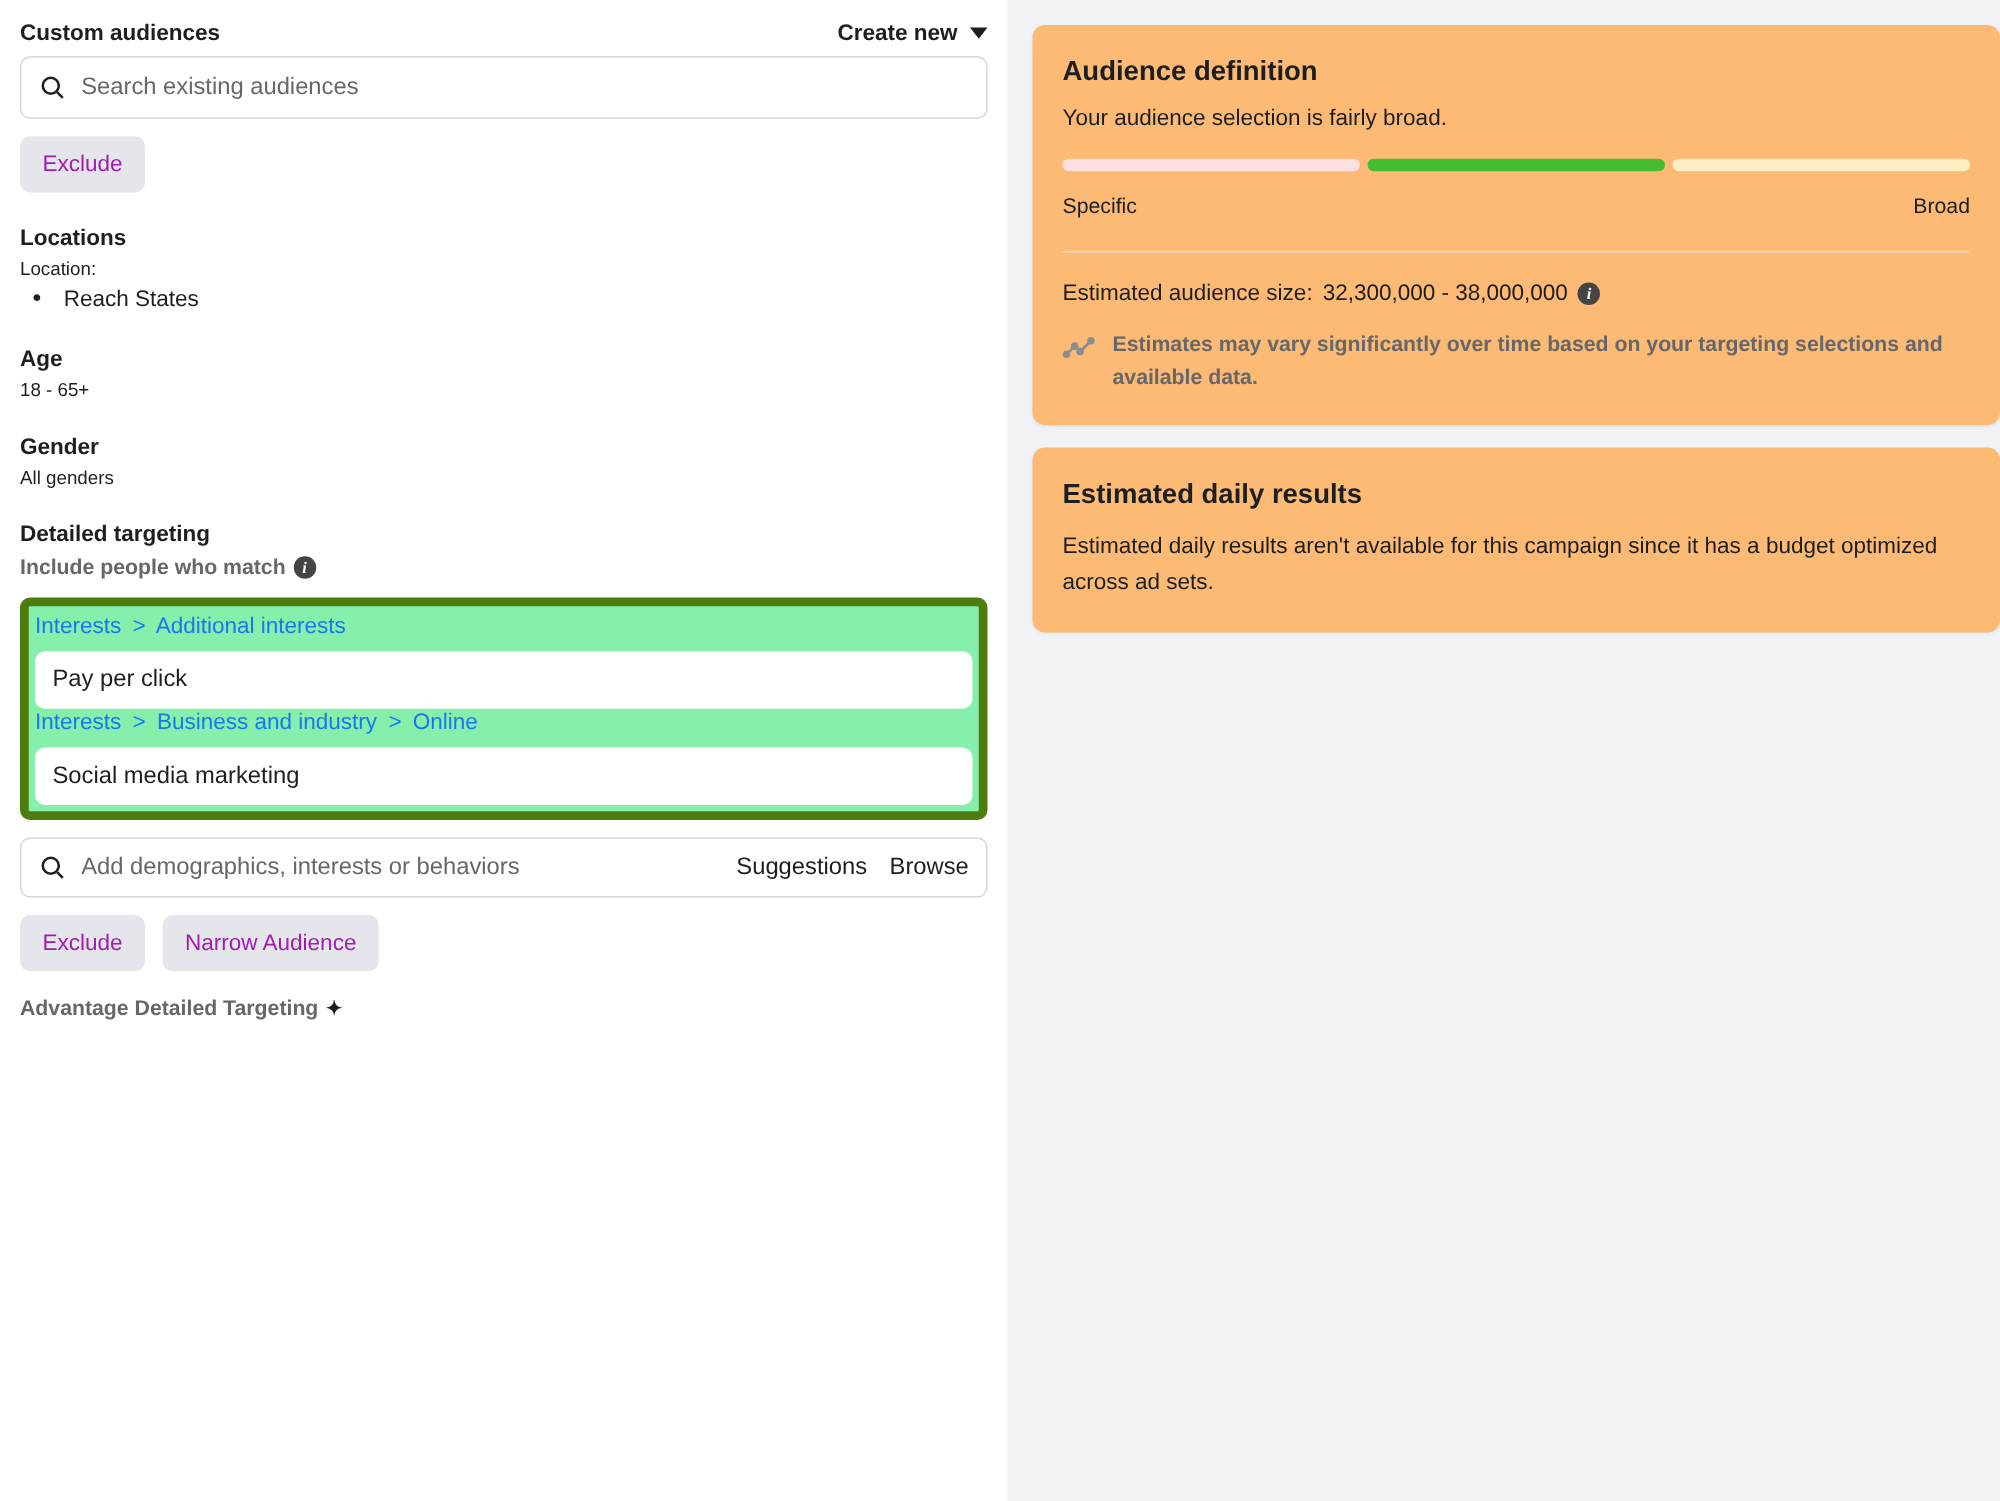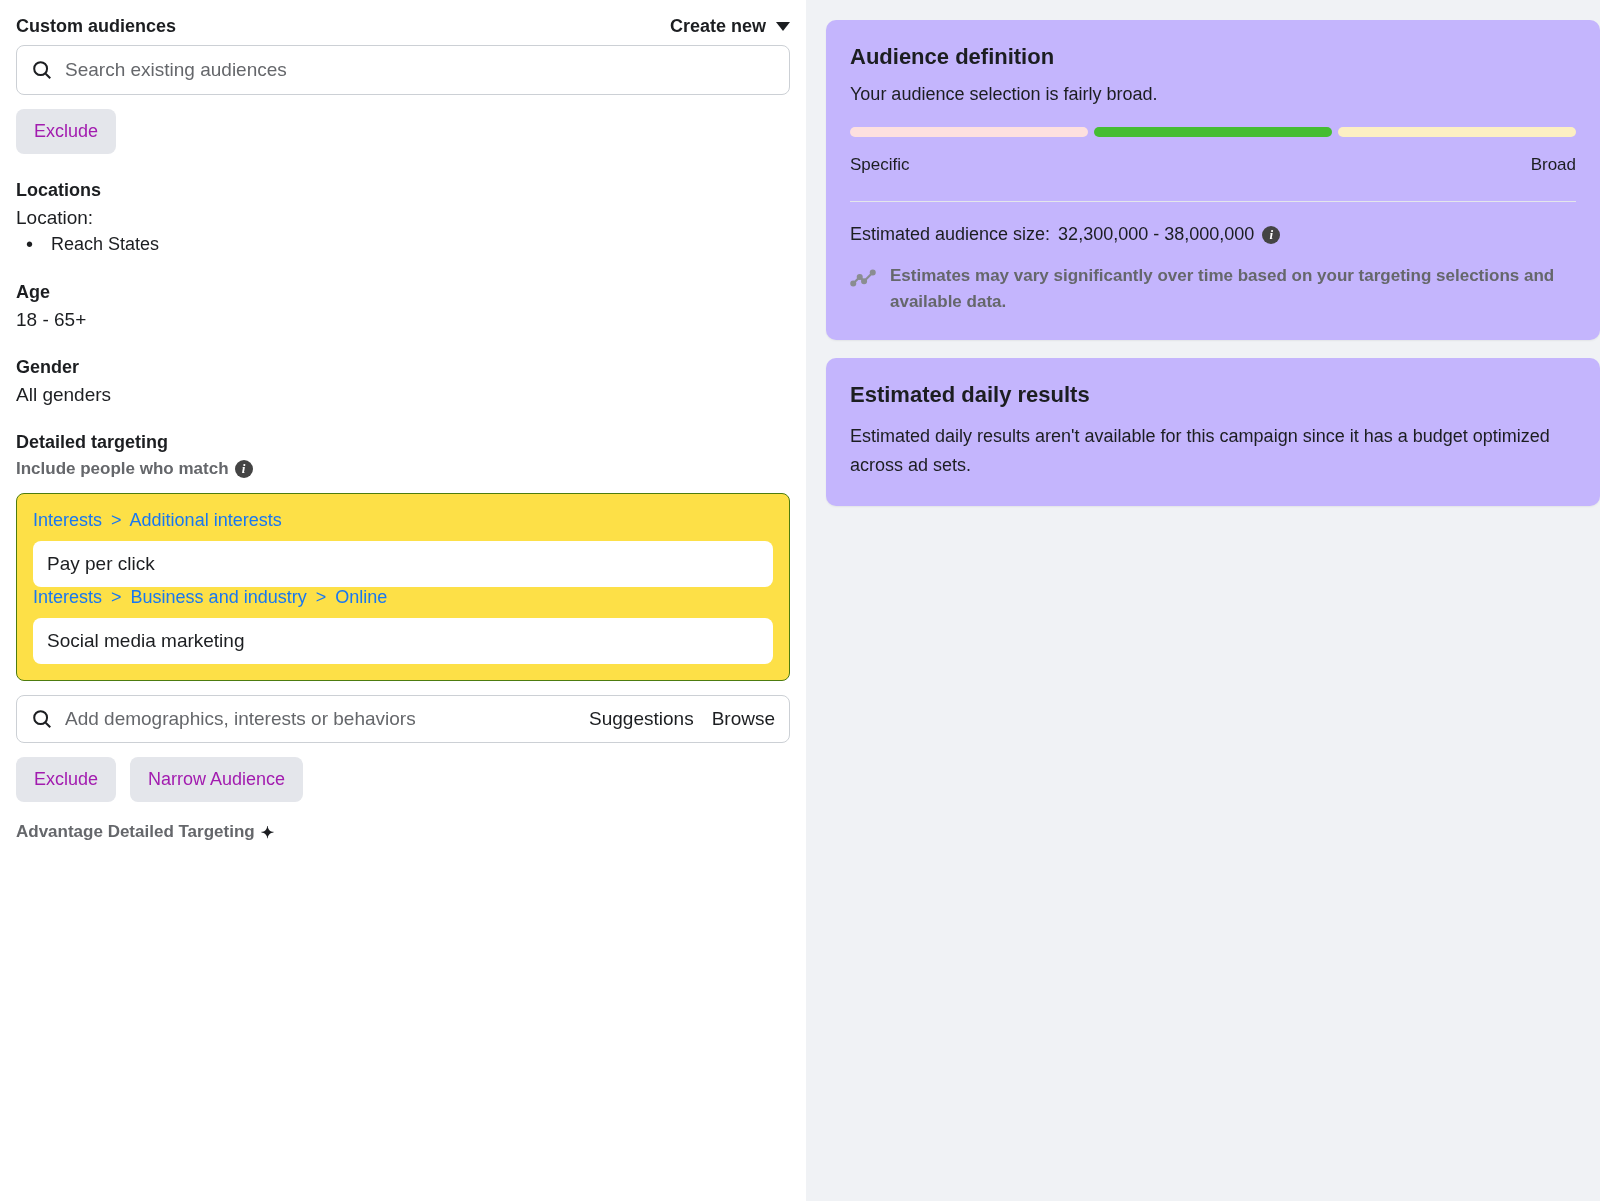--- a/index.html
+++ b/index.html
@@ -11,44 +11,44 @@
 .create-new { font-size: 18px; font-weight: 600; display: flex; align-items: center; gap: 10px; cursor: pointer; }
 .caret-down-icon { width: 0; height: 0; border-left: 7px solid transparent; border-right: 7px solid transparent; border-top: 9px solid #1c1e21; }
 .search-box { display: flex; align-items: center; border: 1px solid #ccd0d5; border-radius: 8px; height: 50px; padding: 0 14px; margin-bottom: 14px; }
 .search-icon { width: 22px; height: 22px; margin-right: 12px; flex-shrink: 0; }
 .search-input { border: none; outline: none; font-size: 19px; color: #1c1e21; flex: 1; }
 .search-input::placeholder { color: #65676b; }
 .btn { background: #e4e6eb; border: none; border-radius: 8px; padding: 12px 18px; font-size: 18px; font-weight: 400; color: #a21caf; cursor: pointer; }
 .btn-row { display: flex; gap: 14px; }
 .field-group { margin-top: 26px; }
 .field-label { font-size: 18px; font-weight: 700; margin-bottom: 6px; }
-.field-value { font-size: 19px; font-weight: 400; margin-bottom: 4px; }
+.field-value { font-size: 15px; font-weight: 400; margin-bottom: 4px; }
 .bullet-item { display: flex; align-items: center; gap: 10px; font-size: 18px; padding-left: 10px; }
 .bullet-dot::before { content: "•"; font-size: 20px; margin-right: 8px; }
 .subtle-label { font-size: 17px; font-weight: 600; color: #65676b; display: flex; align-items: center; gap: 6px; margin-top: 4px; }
 .info-icon { display: inline-flex; width: 18px; height: 18px; border-radius: 50%; background: #444; color: #fff; font-size: 13px; font-weight: 700; align-items: center; justify-content: center; font-family: Georgia, serif; font-style: italic; }
-.targeting-box { border: 1px solid #4d7c0f; border-radius: 8px; background: #fde047; margin-top: 14px; padding: 16px; }
+.targeting-box { border: 7px solid #4d7c0f; border-radius: 8px; background: #86efac; margin-top: 14px; padding: 5px; }
 .breadcrumb { font-size: 18px; margin-bottom: 10px; color: #1c1e21; }
 .breadcrumb a { color: #1877f2; text-decoration: none; }
 .breadcrumb .sep { color: #1877f2; margin: 0 4px; }
 .targeting-item { background: #fff; border-radius: 8px; padding: 12px 14px; font-size: 19px; margin-bottom: 14px; }
 .targeting-item:last-child { margin-bottom: 0; }
 .add-box { display: flex; align-items: center; border: 1px solid #ccd0d5; border-radius: 8px; height: 48px; padding: 6px 14px; margin-top: 14px; }
 .add-input { border: none; outline: none; font-size: 19px; flex: 1; }
 .add-input::placeholder { color: #65676b; }
 .add-actions { display: flex; gap: 18px; font-size: 19px; }
 .add-actions span { cursor: pointer; }
 .adv-row { margin-top: 20px; }
 .adv-label { font-size: 17px; font-weight: 600; color: #65676b; display: flex; align-items: center; gap: 6px; margin-bottom: 8px; }
 .sparkle-icon { font-size: 16px; color: #1c1e21; }
 .adv-checkbox-row { display: flex; align-items: flex-start; gap: 14px; }
 .adv-checkbox { width: 26px; height: 26px; border: 1px solid #ccd0d5; border-radius: 6px; flex-shrink: 0; margin-top: 2px; cursor: pointer; }
 .adv-text { font-size: 18px; line-height: 1.5; }
 .adv-text .link { color: #1877f2; }
-.card { background: #c4b5fd; border-radius: 10px; padding: 24px 24px 26px 24px; margin-bottom: 18px; box-shadow: 0 1px 2px rgba(0,0,0,0.06); }
+.card { background: #fdba74; border-radius: 10px; padding: 24px 24px 26px 24px; margin-bottom: 18px; box-shadow: 0 1px 2px rgba(0,0,0,0.06); }
 .card-title { font-size: 22px; font-weight: 700; margin-bottom: 14px; }
 .card-sub { font-size: 18px; margin-bottom: 22px; }
 .meter { display: flex; gap: 6px; height: 10px; margin-bottom: 18px; }
 .meter-seg { flex: 1; border-radius: 5px; }
 .seg-specific { background: #fde0df; }
 .seg-mid { background: #45bd32; }
 .seg-broad { background: #fcefc3; }
 .meter-labels { display: flex; justify-content: space-between; font-size: 17px; margin-bottom: 26px; }
 .divider { height: 1px; background: #e4e6eb; margin: 0 0 22px 0; }
 .est-row { font-size: 18px; display: flex; align-items: center; gap: 8px; margin-bottom: 18px; }

